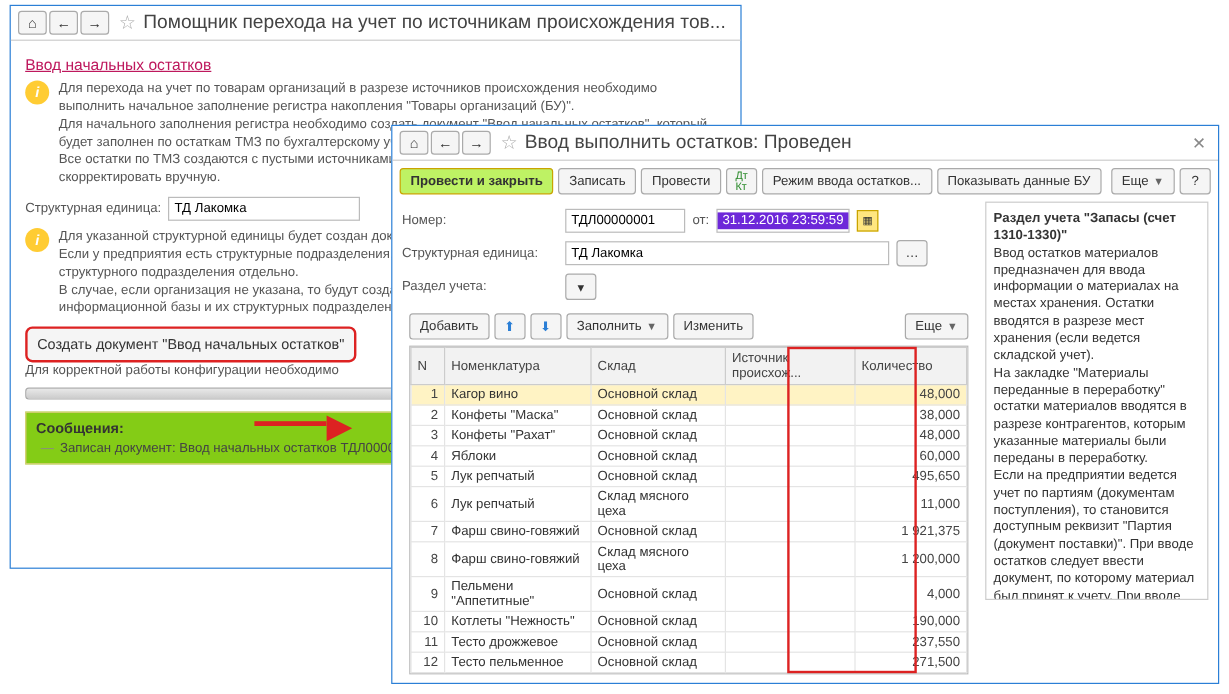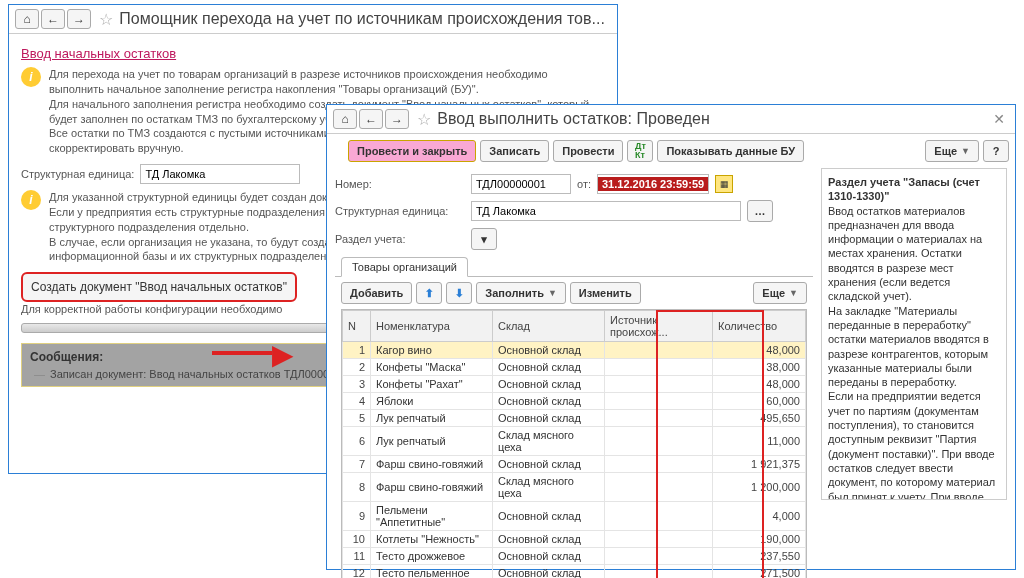--- a/index.html
+++ b/index.html
@@ -17,33 +17,33 @@
   .info-row { display: flex; gap: 8px; margin-bottom: 8px; }
   .info-icon { width: 20px; height: 20px; border-radius: 50%; background: #fc3; display: flex; align-items: center; justify-content: center; color: #fff; font-style: italic; font-weight: bold; flex-shrink: 0; font-size: 12px; }
   .desc { color: #555; font-size: 11px; line-height: 1.35; }
   .field-row { display: flex; align-items: center; gap: 6px; margin: 6px 0; }
   .field-row label { color: #555; }
   .txt { border: 1px solid #bbb; background: #fff; padding: 2px 4px; height: 20px; font-size: 11px; }
   .big-btn { border: 2px solid #d22; border-radius: 6px; background: #f5f5f5; padding: 6px 8px; font-size: 12px; cursor: pointer; display: inline-block; }
   .arrow { position: absolute; left: 272px; top: 338px; color: #d22; font-size: 28px; z-index: 5; }
   .arrow::before { content: ""; position: absolute; left: -60px; top: 13px; width: 60px; height: 4px; background: #d22; }
   .grey-bar { height: 10px; background: linear-gradient(#e8e8e8, #ccc); border: 1px solid #aaa; border-radius: 3px; margin-top: 6px; }
-  .msg-box { border: 1px solid #e0d080; background: #a3a3a3; padding: 6px 8px; margin-top: 10px; }
+  .msg-box { border: 1px solid #e0d080; background: #84cc16; padding: 6px 8px; margin-top: 10px; }
   .msg-title { font-weight: bold; font-size: 12px; margin-bottom: 4px; }
   .msg-line { color: #444; padding-left: 20px; position: relative; }
   .msg-line::before { content: "—"; position: absolute; left: 4px; color: #888; }
   
   .toolbar { display: flex; align-items: center; gap: 4px; padding: 6px; flex-wrap: wrap; }
-  .btn { border: 1px solid #aaa; background: #f5f5f5; border-radius: 3px; padding: 3px 8px; height: 22px; display: flex; align-items: center; font-size: 11px; cursor: pointer; font-weight: bold; }
-  .btn.yellow { background: #f9a8d4; border-color: #c9a400; font-weight: bold; margin-left: 15px; }
+  .btn { border: 1px solid #aaa; background: #f5f5f5; border-radius: 3px; padding: 3px 8px; height: 22px; display: flex; align-items: center; font-size: 11px; cursor: pointer; }
+  .btn.yellow { background: #bef264; border-color: #c9a400; font-weight: bold; }
   .btn.icon { width: 26px; justify-content: center; padding: 0; }
   .btn .dd { margin-left: 4px; font-size: 9px; color: #666; }
   .form-area { display: flex; gap: 8px; padding: 0 8px 6px 8px; }
   .form-left { flex: 1; }
-  .date-sel { background: #b91c1c; color: #fff; padding: 1px 4px; font-weight: bold; }
+  .date-sel { background: #6d28d9; color: #fff; padding: 1px 4px; }
   .cal { border: 1px solid #c9a400; background: #ffe680; width: 18px; height: 18px; display: inline-flex; align-items: center; justify-content: center; font-size: 9px; cursor: pointer; }
   .tab-strip { border-bottom: 1px solid #bbb; padding-left: 6px; margin-top: 4px; }
   .tab { display: inline-block; border: 1px solid #bbb; border-bottom: 1px solid #fff; background: #fff; padding: 3px 10px; border-radius: 4px 4px 0 0; position: relative; top: 1px; font-size: 11px; }
   .tbl-toolbar { display: flex; gap: 4px; padding: 5px 6px; align-items: center; }
   .main-row { display: flex; gap: 6px; padding: 0 6px; }
   .tbl-wrap { flex: 1; border: 1px solid #bbb; position: relative; }
   table { border-collapse: collapse; width: 100%; font-size: 11px; }
   th { background: #f2f2f2; border: 1px solid #ccc; padding: 3px 5px; text-align: left; font-weight: normal; color: #444; }
   td { border: 1px solid #e4e4e4; padding: 2px 5px; }
   td.num { text-align: right; color: #444; }
@@ -102,20 +102,21 @@
     <span class="star">☆</span>
     <div class="wtitle">Ввод выполнить остатков: Проведен</div>
     <div class="close-x">✕</div>
   </div>
 
   <div class="toolbar">
     <div class="btn yellow">Провести и закрыть</div>
     <div class="btn">Записать</div>
     <div class="btn">Провести</div>
     <div class="btn icon" style="color:#2a8a2a;font-size:9px;line-height:1;">Дт<br>Кт</div>
+    <div class="btn">Режим ввода остатков...</div>
     <div class="btn">Показывать данные БУ</div>
     <div class="sp"></div>
     <div class="btn">
         <span>Еще</span>
         <span class="dd">▼</span>
       </div>
     <div class="btn icon">?</div>
   </div>
 
   <div class="form-area">
@@ -132,23 +133,20 @@
       <div class="field-row">
         <label style="width:130px;">Структурная единица:</label>
         <input class="txt" style="width: 270px;" value="ТД Лакомка">
         <span class="btn icon">…</span>
       </div>
       <div class="field-row">
         <label style="width:130px;">Раздел учета:</label>
         <span class="btn icon">▾</span>
       </div>
 
-      <div class="tab-strip">
-        <div class="tab">Товары организаций</div>
-      </div>
 
       <div class="tbl-toolbar">
         <div class="btn">Добавить</div>
         <div class="btn icon" style="color:#2b7fd6;">⬆</div>
         <div class="btn icon" style="color:#2b7fd6;">⬇</div>
         <div class="btn">
             <span>Заполнить</span>
             <span class="dd">▼</span>
           </div>
         <div class="btn">Изменить</div>

